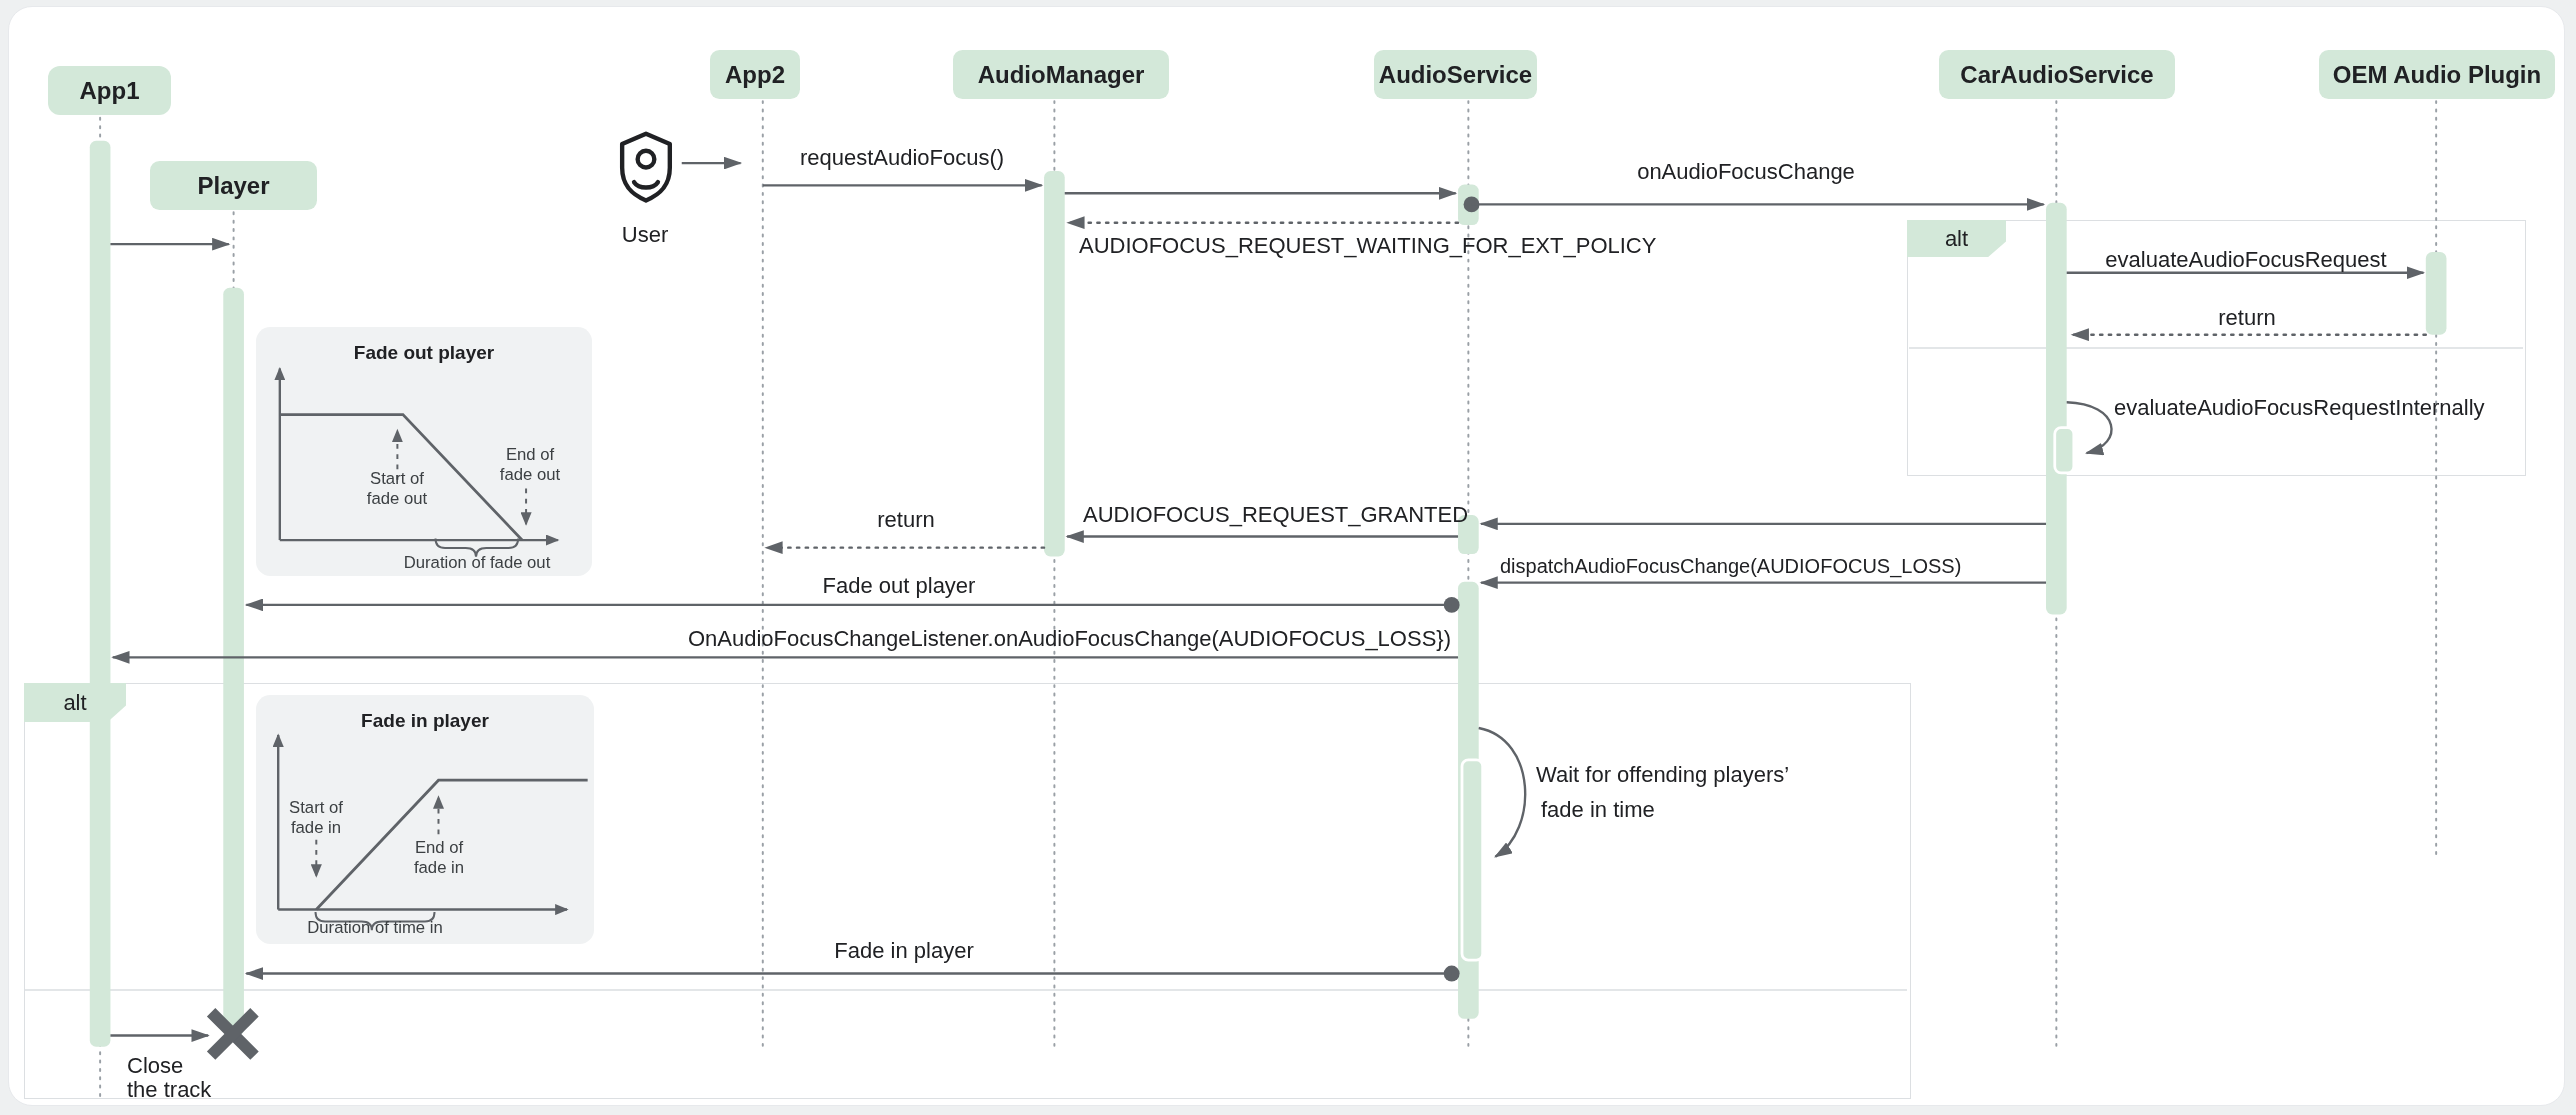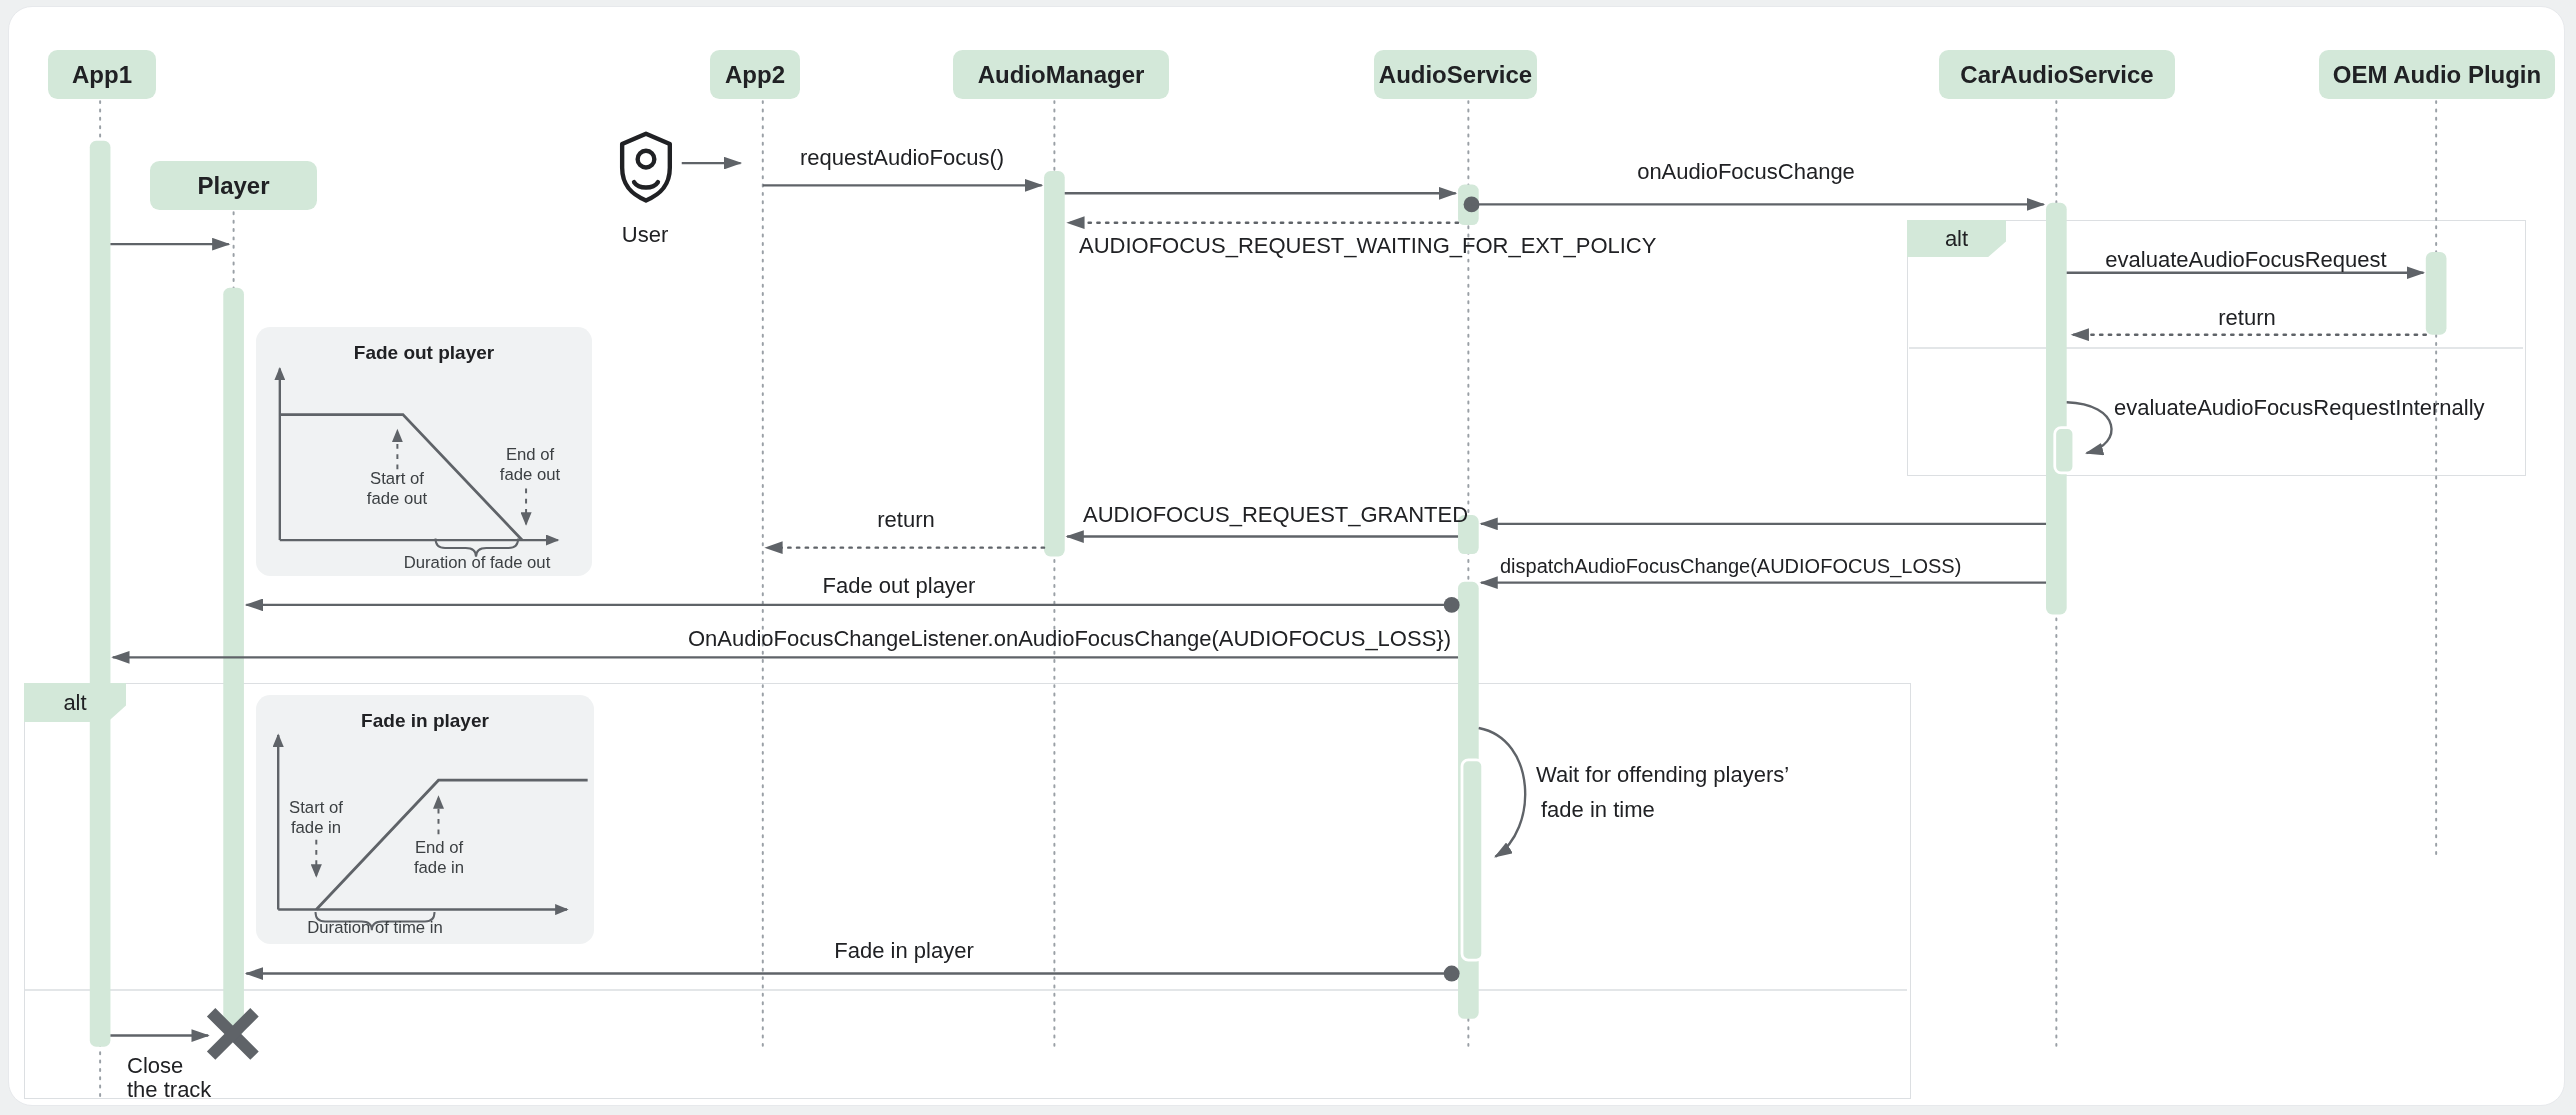--- a/index.html
+++ b/index.html
@@ -154,21 +154,21 @@
       <line class="xx" x1="315" y1="1279" x2="271" y2="1323"></line>
     </g>
 
     <g transform="translate(777,166)">
       <path class="icon" d="M36,2 L66,15 L66,45 C66,68 53,79 36,86 C19,79 6,68 6,45 L6,15 Z"></path>
       <circle class="icon" cx="36" cy="34" r="10.5"></circle>
       <path class="icon" d="M21,63 C27,72 45,72 51,63"></path>
     </g>
   </svg>
 
-  <div class="pbox" style="left:48px;top:50px;width:108px;">
+  <div class="pbox" style="left:48px;top:66px;width:123px;border-radius:12px;">
       <span>App1</span>
     </div>
   <div class="pbox" style="left:150px;top:161px;width:167px;">
       <span>Player</span>
     </div>
   <div class="pbox" style="left:710px;top:50px;width:90px;">
       <span>App2</span>
     </div>
   <div class="pbox" style="left:953px;top:50px;width:216px;">
       <span>AudioManager</span>

